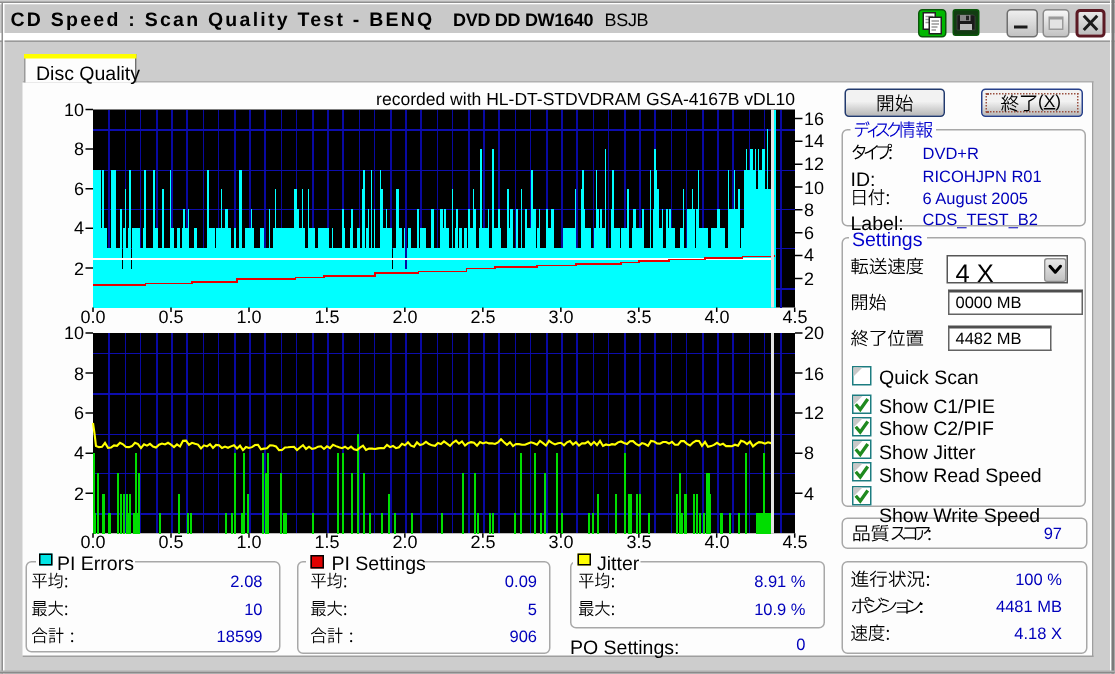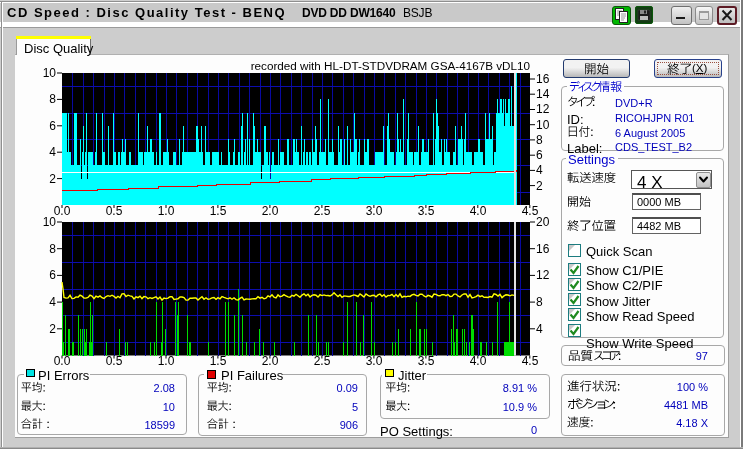--- a/index.html
+++ b/index.html
@@ -21,21 +21,21 @@
 <div class="abs" style="left:0;top:3px;width:743px;height:19px;background:#c9c9c9"></div>
 <div class="abs" style="left:0;top:22px;width:743px;height:5px;background:#ffffff"></div>
 <div class="abs" style="left:0;top:27px;width:743px;height:1px;background:#9a9a9a"></div>
 <div class="abs" style="left:1px;top:2px;width:1px;height:447px;background:#8f8f8f"></div>
 <div class="abs" style="left:2px;top:2px;width:1px;height:447px;background:#ffffff"></div>
 <div class="abs" style="left:740px;top:0;width:1px;height:449px;background:#ffffff"></div>
 <div class="abs" style="left:741px;top:0;width:2px;height:449px;background:#7a7a7a"></div>
 <div class="abs" style="left:0;top:447px;width:743px;height:1px;background:#b0b0b0"></div>
 <div class="abs" style="left:0;top:448px;width:743px;height:1px;background:#8a8a8a"></div>
 
-<div class="abs" style="left:7px;top:5px;font-size:13px;font-weight:bold;letter-spacing:1.5px;color:#000">CD Speed : Disc Quality Test - BENQ</div>
+<div class="abs" style="left:7px;top:5px;font-size:13px;font-weight:bold;letter-spacing:1.5px;color:#000">CD Speed : Scan Quality Test - BENQ</div>
 <div class="abs" style="left:302px;top:5.5px;font-size:12px;font-weight:bold;letter-spacing:-0.2px;color:#000">DVD DD DW1640</div>
 <div class="abs" style="left:403px;top:5.5px;font-size:12px;font-weight:normal;letter-spacing:-0.2px;color:#000">BSJB</div>
 
 <div class="abs" style="left:612px;top:6px;width:19px;height:19px;background:#00b800;border:1px solid #0a570a;border-radius:3px"></div>
 <svg class="abs" style="left:612px;top:6px" width="19" height="19">
 <rect x="3.5" y="2.5" width="8" height="11" fill="#fff" stroke="#222" stroke-width="1"></rect>
 <path d="M5 5h5M5 7h5M5 9h4" stroke="#999" stroke-width="1"></path>
 <rect x="7.5" y="5.5" width="8" height="11" fill="#fff" stroke="#222" stroke-width="1"></rect>
 <path d="M9 8h5M9 10h5M9 12h4M9 14h3" stroke="#999" stroke-width="1"></path>
 </svg>
@@ -80,21 +80,21 @@
 <div class="val" style="left:615px;top:127px">6 August 2005</div>
 <div class="val" style="left:615px;top:141px">CDS_TEST_B2</div>
 
 <div class="abs" style="left:631px;top:170px;width:81px;height:19px;border:1px solid #565656;background:#fff"></div>
 <div class="abs" style="left:637px;top:173px;font-size:17px;color:#000">4 X</div>
 <div class="abs" style="left:696px;top:171.5px;width:15px;height:16px;background:linear-gradient(#e9e9e9,#c2c2c2);border:1px solid #8f8f8f;border-radius:2px"></div>
 <svg class="abs" style="left:696px;top:171px" width="15" height="16">
     <path d="M4 6.5l3.5 4 3.5-4" fill="none" stroke="#000" stroke-width="2" stroke-linecap="round" stroke-linejoin="round"></path>
   </svg>
 
-<div class="ebx" style="left:632px;top:193px;width:69px;height:17px">0000 MB</div>
+<div class="ebx" style="left:632px;top:193px;width:90px;height:17px">0000 MB</div>
 <div class="ebx" style="left:632px;top:217px;width:69px;height:17px">4482 MB</div>
 
 <div class="chk" style="left:568px;top:243.5px"></div>
 <div class="lbl" style="left:586px;top:244.0px">Quick Scan</div>
 <div class="chk" style="left:568px;top:262.5px"></div>
 <svg class="abs" style="left:568px;top:262.5px" width="13" height="13">
     <path d="M2.5 6.5l3 3.5 5-7" fill="none" stroke="#1f8a1f" stroke-width="2.2"></path>
   </svg>
 <div class="lbl" style="left:586px;top:263.0px">Show C1/PIE</div>
 <div class="chk" style="left:568px;top:277.8px"></div>
@@ -126,21 +126,21 @@
 <div class="gbox" style="left:17px;top:374px;width:170px;height:61px"></div>
 <div class="gbox" style="left:198px;top:374px;width:169px;height:62px"></div>
 <div class="gbox" style="left:380px;top:374px;width:170px;height:45px"></div>
 <div class="abs" style="left:24px;top:368px;width:66px;height:11px;background:#fdfdfd"></div>
 <div class="abs" style="left:204px;top:368px;width:78px;height:11px;background:#fdfdfd"></div>
 <div class="abs" style="left:382px;top:368px;width:45px;height:11px;background:#fdfdfd"></div>
 <div class="abs" style="left:26px;top:369px;width:9px;height:8px;background:#00e5e5;border:1px solid #000"></div>
 <div class="abs" style="left:207px;top:370px;width:9px;height:9px;background:#e00000;border:1px solid #000"></div>
 <div class="abs" style="left:385px;top:369px;width:9px;height:8px;background:#ffff00;border:1px solid #000"></div>
 <div class="lbl" style="left:38px;top:368px">PI Errors</div>
-<div class="lbl" style="left:221px;top:368px">PI Failures</div>
+<div class="lbl" style="left:221px;top:368px">PI Settings</div>
 <div class="lbl" style="left:398px;top:368px">Jitter</div>
 <div class="val" style="left:75px;top:382px;width:100px">2.08</div>
 <div class="val" style="left:75px;top:400.5px;width:100px">10</div>
 <div class="val" style="left:75px;top:418.5px;width:100px">18599</div>
 <div class="val" style="left:258px;top:382px;width:100px">0.09</div>
 <div class="val" style="left:258px;top:400.5px;width:100px">5</div>
 <div class="val" style="left:258px;top:418.5px;width:100px">906</div>
 <div class="val" style="left:437px;top:382px;width:100px">8.91 %</div>
 <div class="val" style="left:437px;top:400.5px;width:100px">10.9 %</div>
 <div class="lbl" style="left:380px;top:424px">PO Settings:</div>

